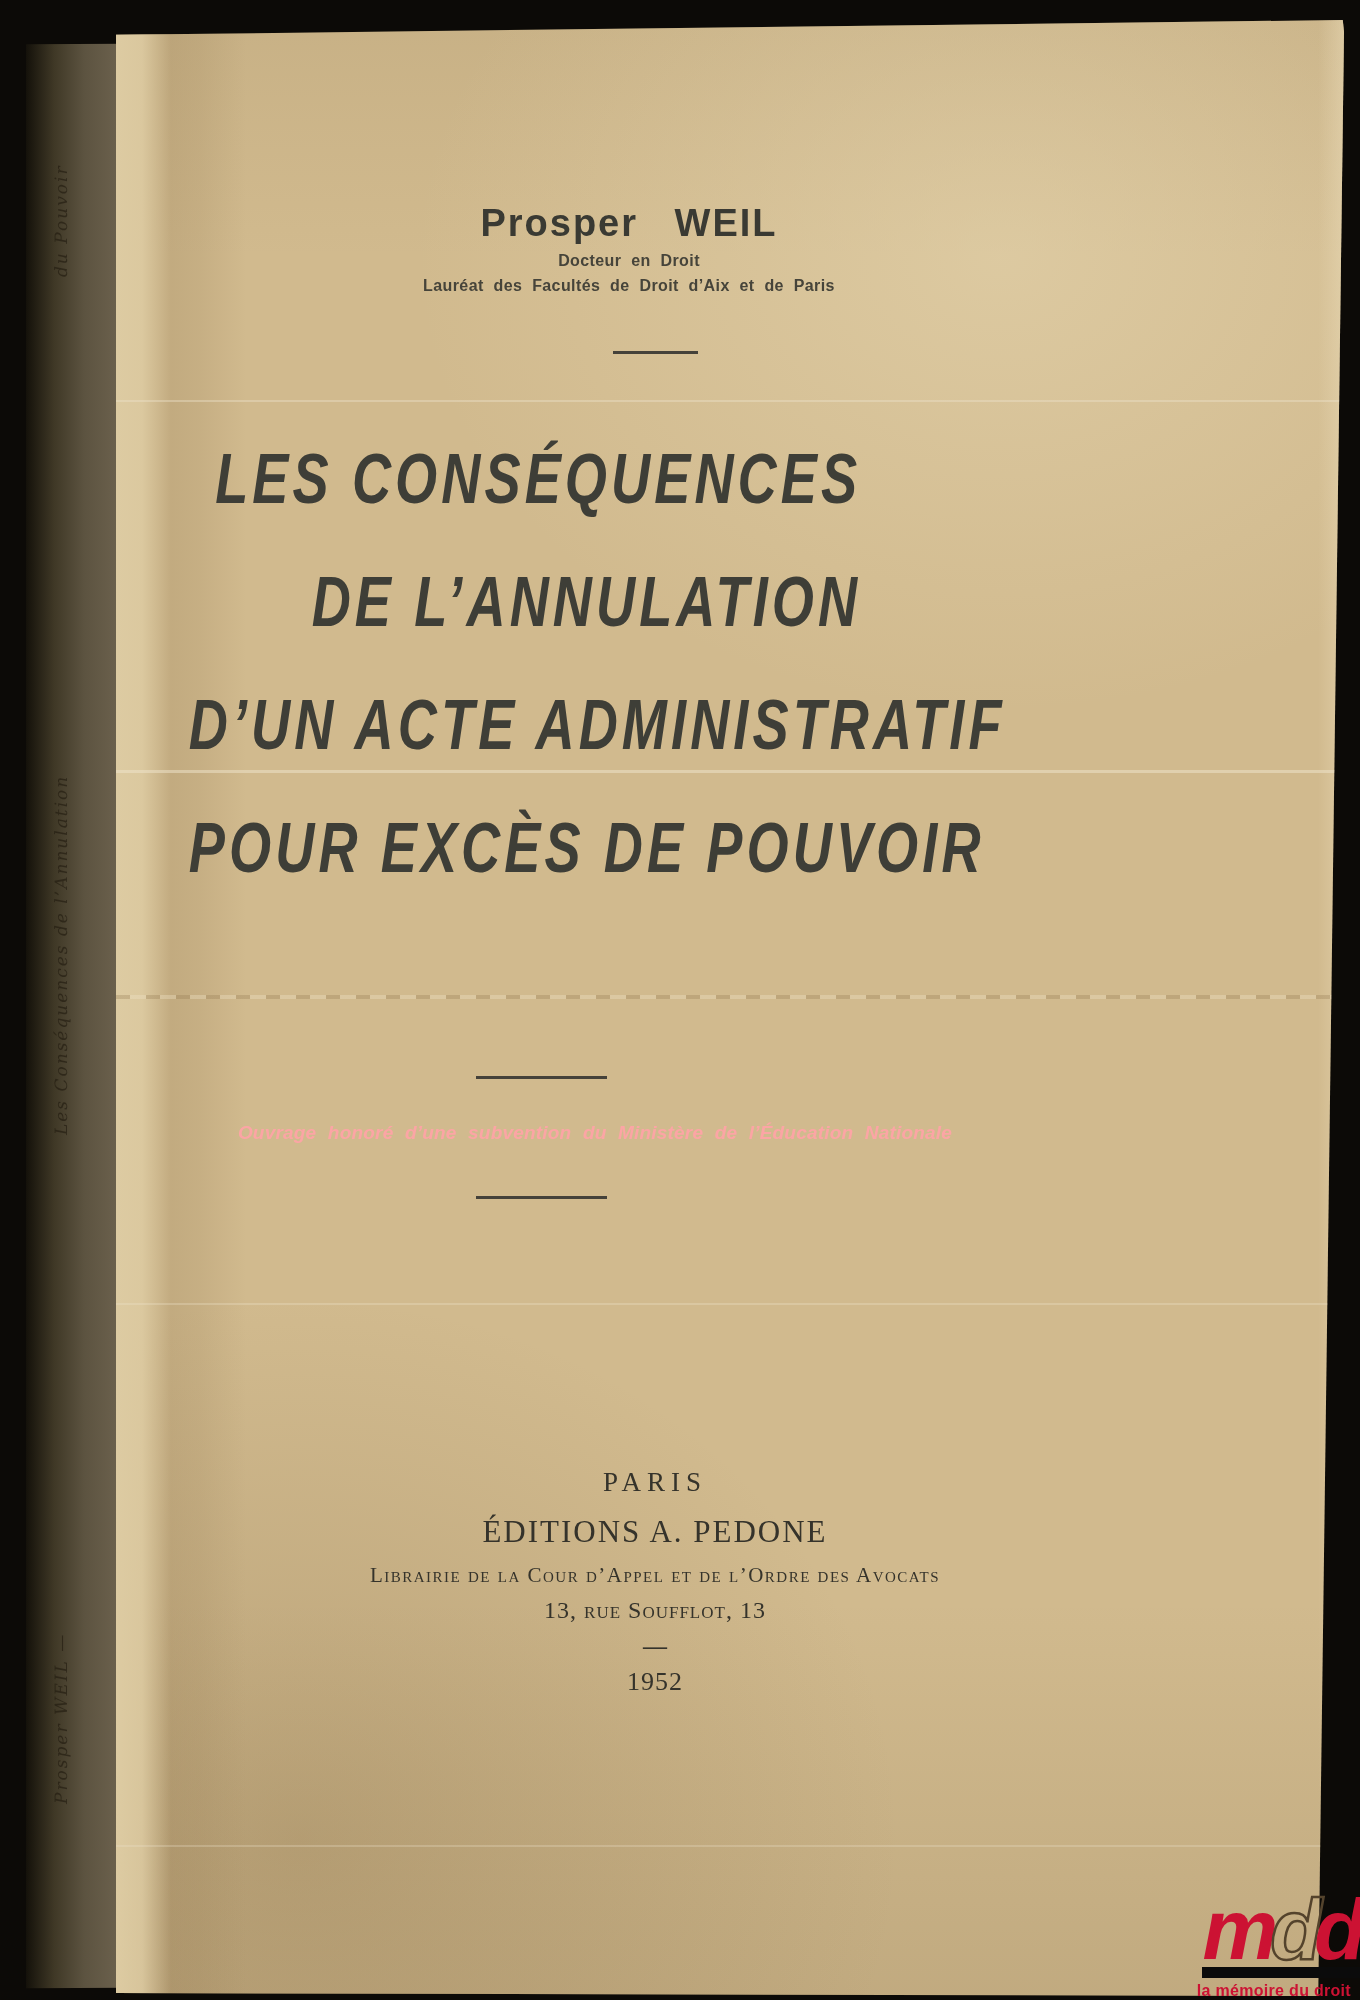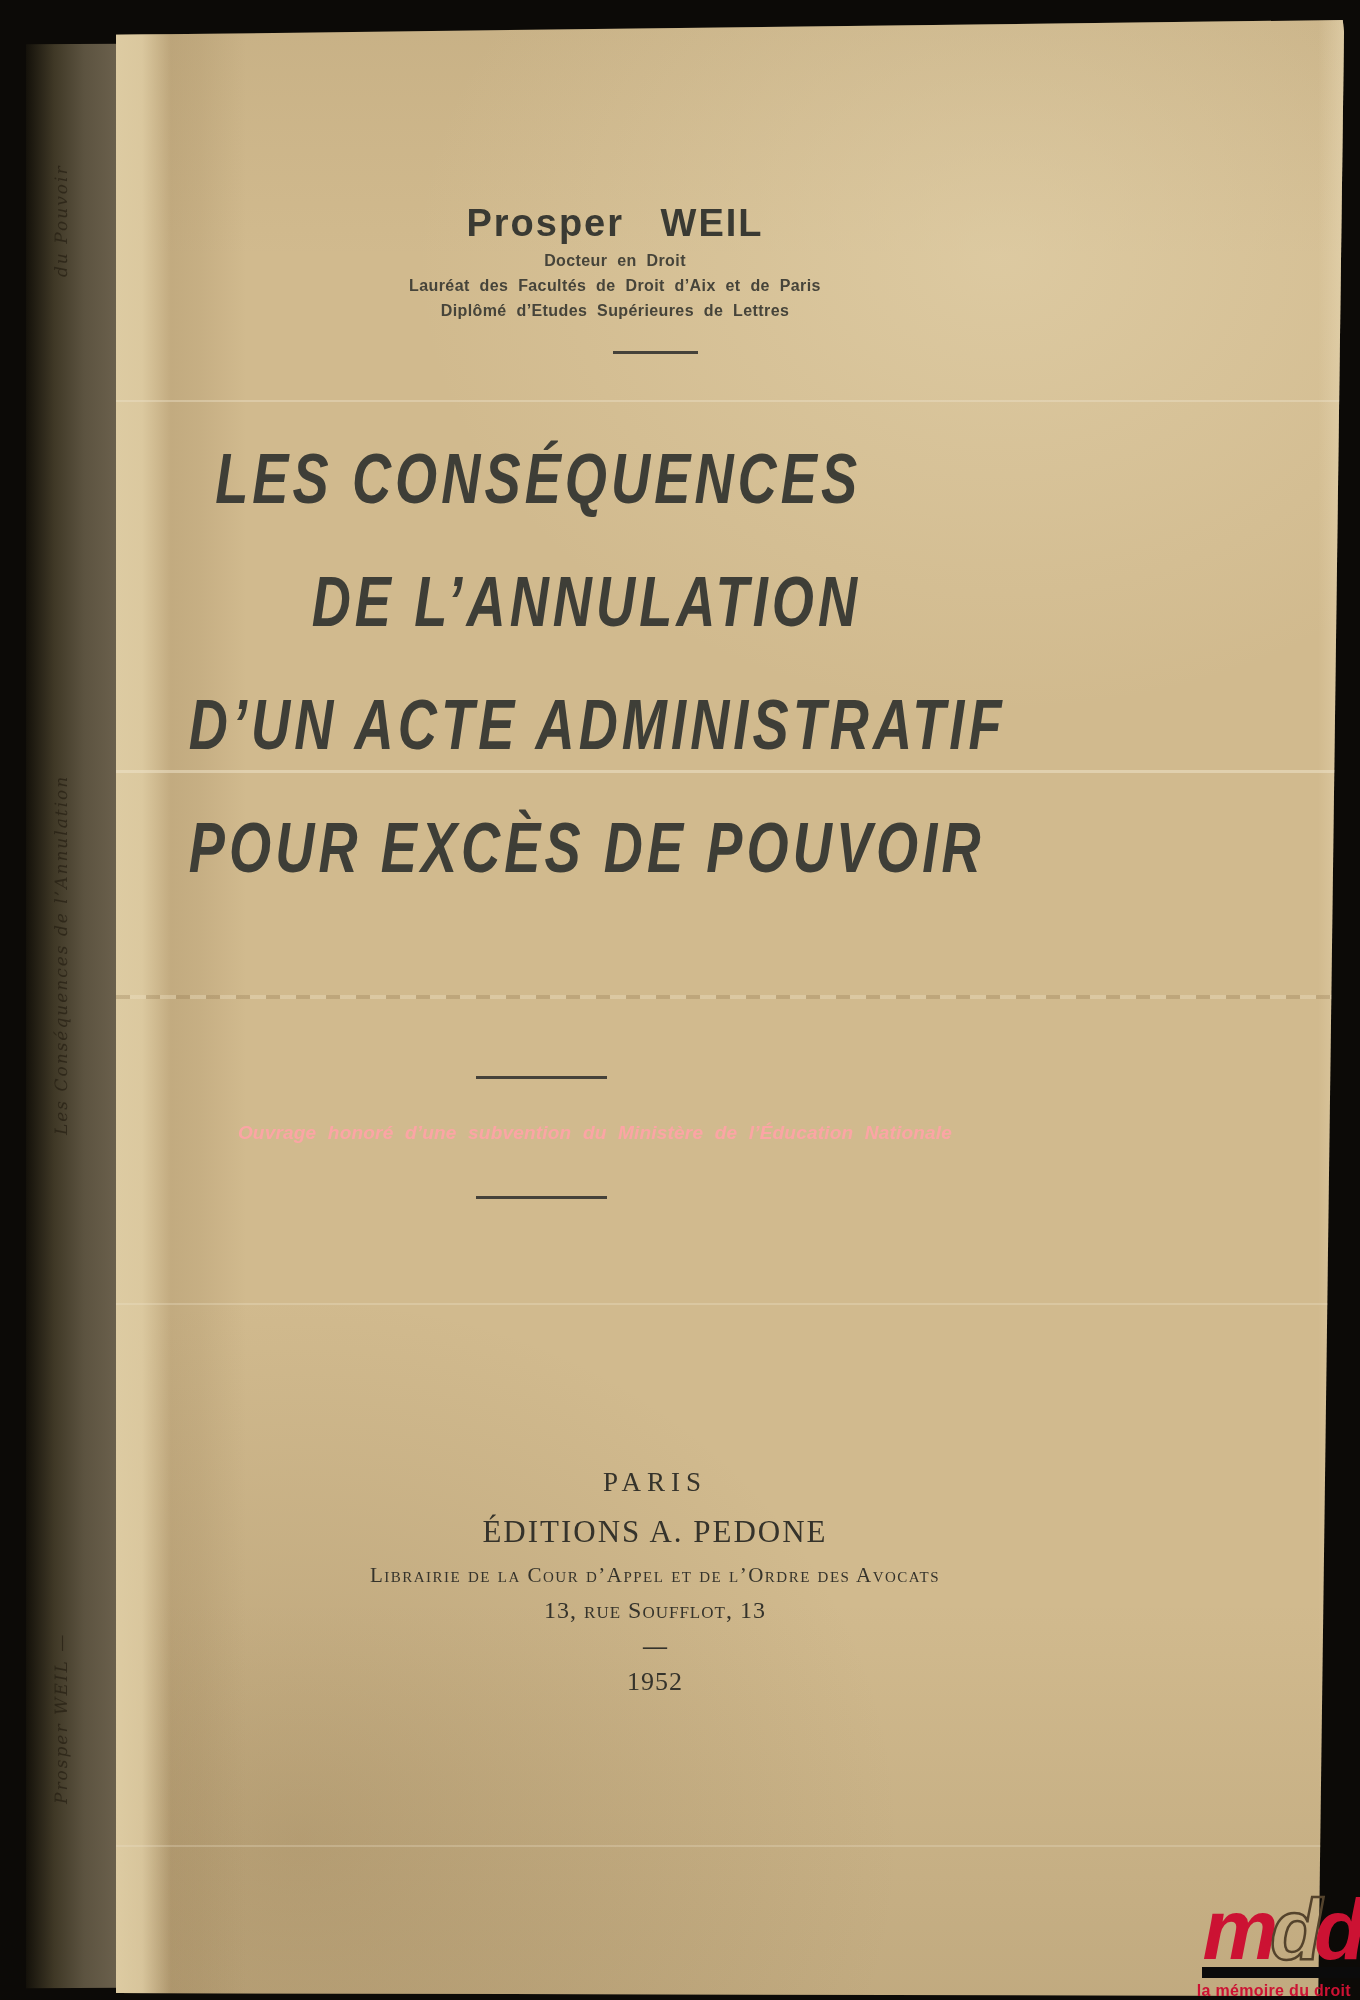--- a/index.html
+++ b/index.html
@@ -52,21 +52,21 @@
     top: 975px; height: 4px; opacity: 0.55;
     background: repeating-linear-gradient(90deg,
       rgba(146, 120, 80, 0.55) 0 14px, rgba(238, 226, 198, 0.65) 14px 30px);
   }
   .crease-4 { top: 1283px; height: 2px; background: rgba(238, 228, 204, 0.30); }
   .crease-5 { top: 1825px; height: 2px; background: rgba(238, 228, 204, 0.28); }
 
   
   .content { position: absolute; left: 0; top: 0; width: 1360px; height: 2000px; }
 
-  .author-block { position: absolute; left: 115px; top: 202px; width: 1000px; text-align: center; color: #3d3b33; }
+  .author-block { position: absolute; left: 129px; top: 202px; width: 1000px; text-align: center; color: #3d3b33; }
   .author-name {
     font-size: 38px; font-weight: bold; letter-spacing: 2px; word-spacing: 24px;
     color: #3a3a33; transform: scaleY(1.02);
   }
   .author-cred { font-size: 16px; font-weight: bold; word-spacing: 5px; letter-spacing: 0.4px; margin-top: 7px; color: #46443a; }
   .author-cred:first-of-type { margin-top: 13px; }
 
   .rule { position: absolute; background: #45423a; height: 3px; }
   .rule-author { left: 613px; top: 351px; width: 85px; }
   .rule-sub-top { left: 476px; top: 1076px; width: 131px; }
@@ -127,21 +127,20 @@
     <div class="crease crease-4"></div>
     <div class="crease crease-5"></div>
   </div>
 
   <div class="content">
 
     <div class="author-block">
       <div class="author-name">Prosper WEIL</div>
       <div class="author-cred">Docteur en Droit</div>
       <div class="author-cred">Lauréat des Facultés de Droit d’Aix et de Paris</div>
-      <div class="author-cred">Diplômé d’Etudes Supérieures de Lettres</div>
     </div>
 
     <div class="rule rule-author"></div>
 
     <div class="title-block">
       <span class="title-line">LES CONSÉQUENCES</span>
       <span class="title-line">DE L’ANNULATION</span>
       <span class="title-line">D’UN ACTE ADMINISTRATIF</span>
       <span class="title-line">POUR EXCÈS DE POUVOIR</span>
     </div>

